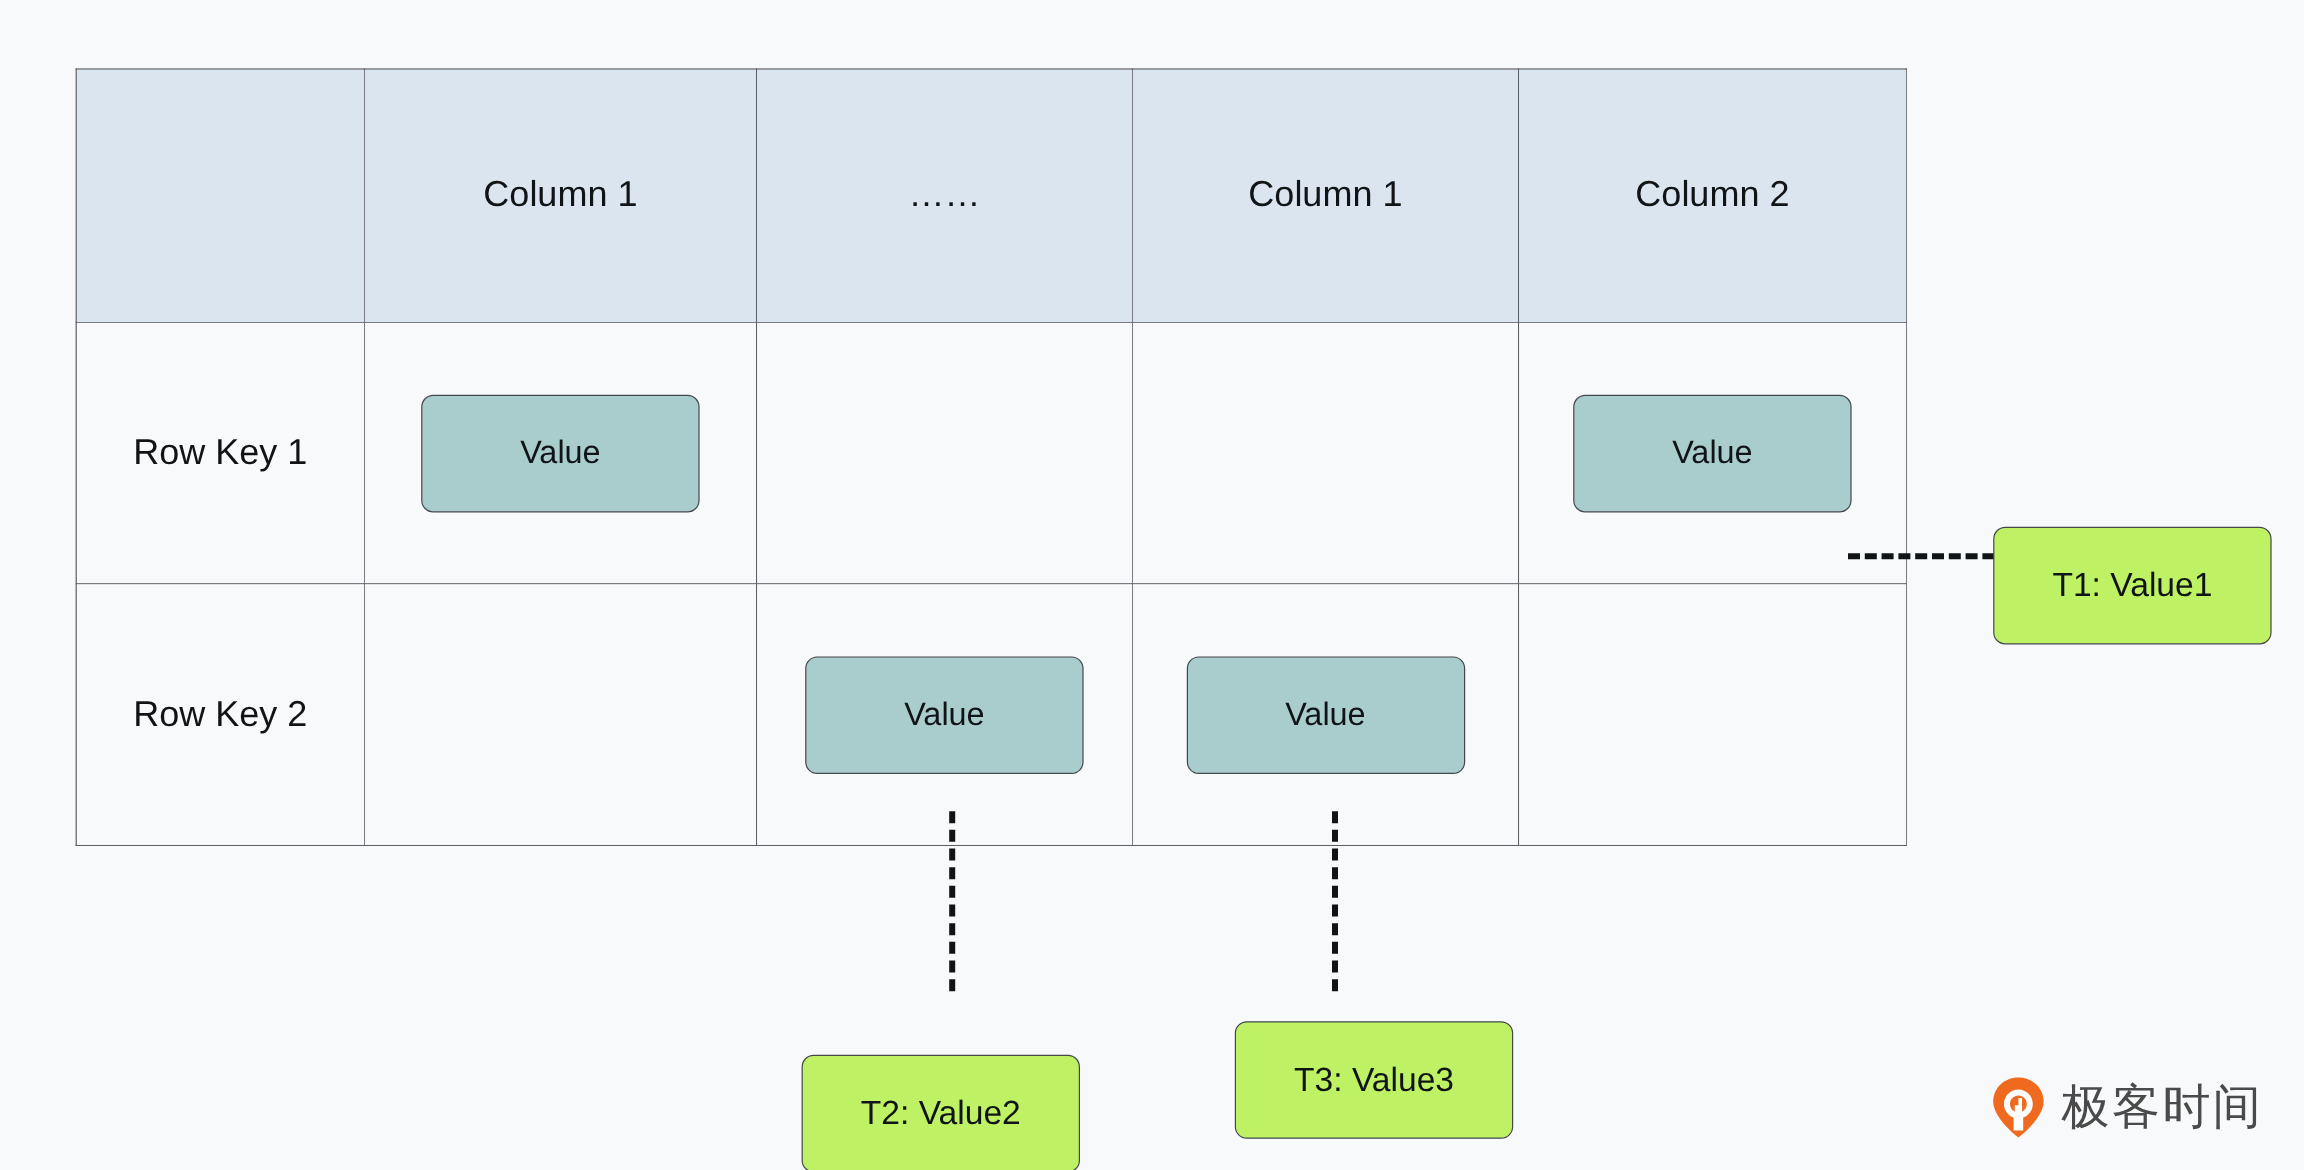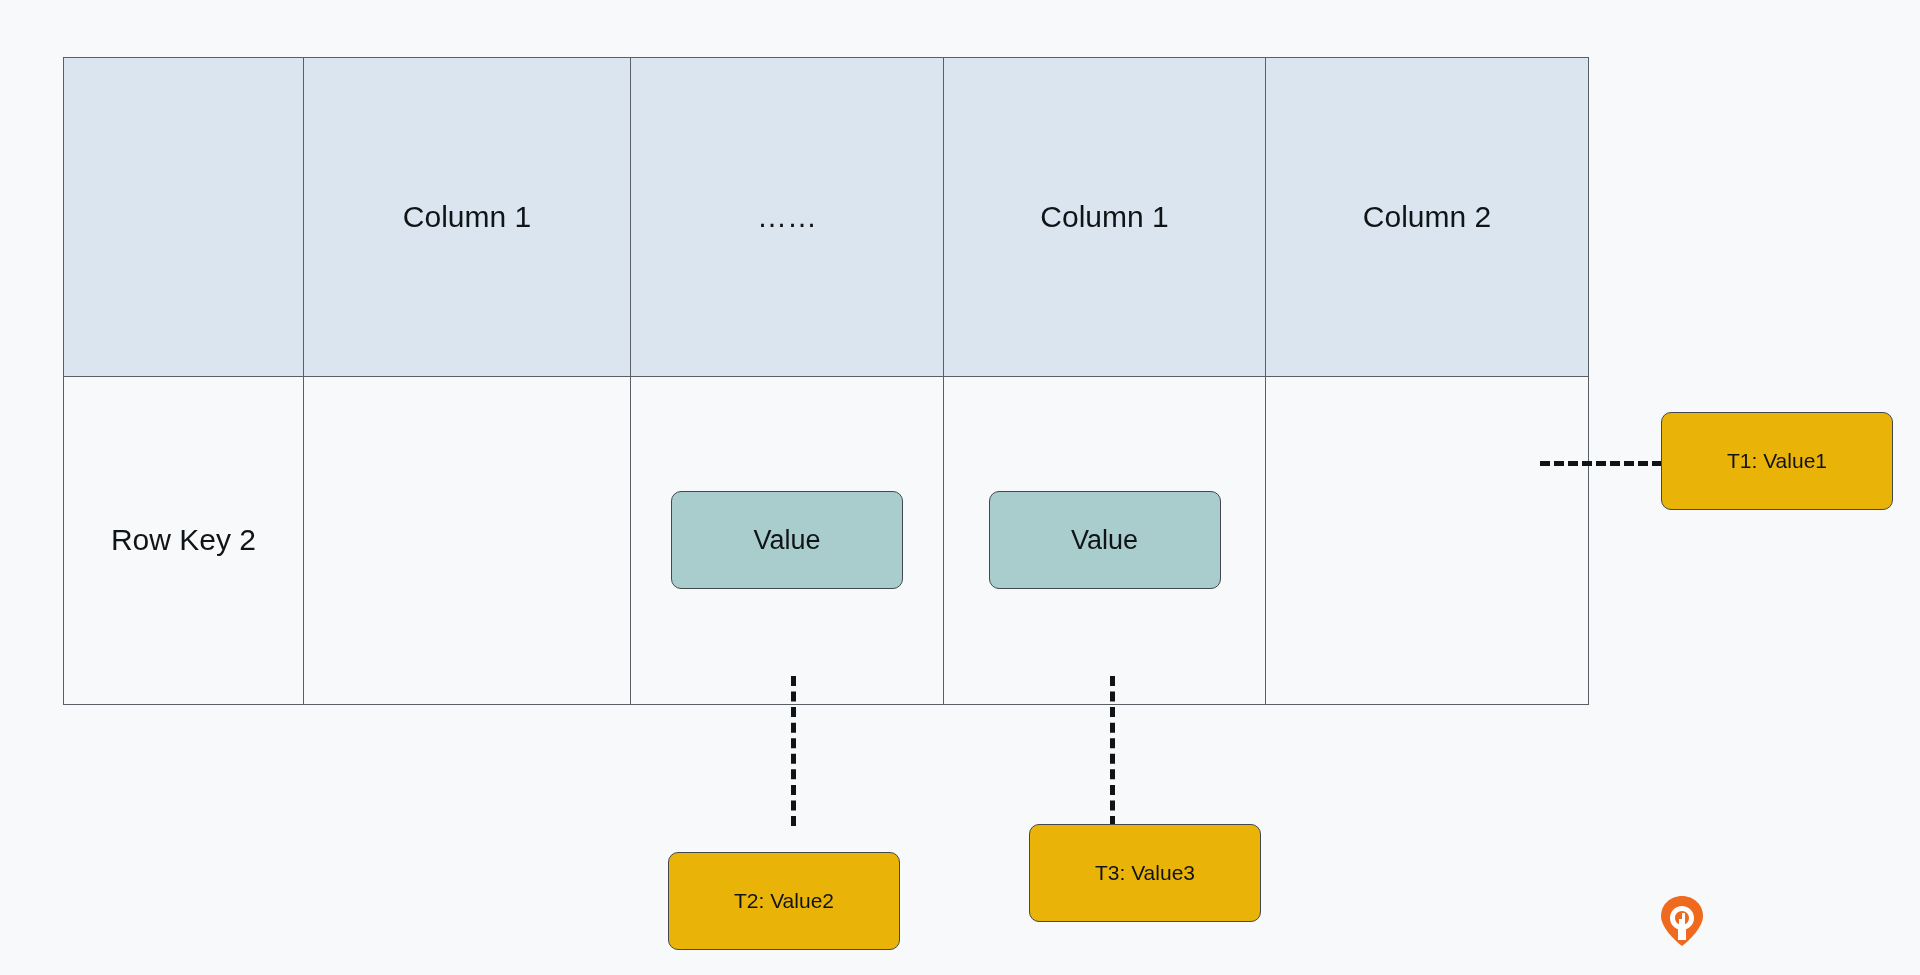--- a/index.html
+++ b/index.html
@@ -63,29 +63,30 @@
     box-sizing: border-box;
   }
   .chip-in-cell {
     width: 232px;
     height: 98px;
   }
   .chip-ts {
     position: absolute;
     width: 232px;
     height: 98px;
-    background: #eab308;
+    background: #bef264;
     border: 1.5px solid #44484d;
     border-radius: 10px;
     display: flex;
     align-items: center;
     justify-content: center;
-    font-size: 21px;
+    font-size: 28px;
     color: #111417;
     box-sizing: border-box;
+    margin-top: 27px;
   }
 
   
   .dash-h {
     position: absolute;
     height: 0;
     border-top: 5px dashed #111417;
   }
   .dash-v {
     position: absolute;
@@ -128,20 +129,31 @@
 
 
     <tr class="hdr-row2">
       <td class="hdr"></td>
       <td class="hdr">Column 1</td>
       <td class="hdr">……</td>
       <td class="hdr">Column 1</td>
       <td class="hdr">Column 2</td>
     </tr>
 
+    <tr class="data-row">
+      <td class="body-cell">Row Key 1</td>
+      <td class="body-cell">
+        <span class="value-chip chip-in-cell">Value</span>
+      </td>
+      <td class="body-cell"></td>
+      <td class="body-cell"></td>
+      <td class="body-cell">
+        <span class="value-chip chip-in-cell">Value</span>
+      </td>
+    </tr>
 
     <tr class="data-row">
       <td class="body-cell">Row Key 2</td>
       <td class="body-cell"></td>
       <td class="body-cell">
         <span class="value-chip chip-in-cell">Value</span>
       </td>
       <td class="body-cell">
         <span class="value-chip chip-in-cell">Value</span>
       </td>
@@ -165,13 +177,14 @@
 <div id="watermark">
   <span class="logo-pin">
     <svg viewBox="0 0 44 52" width="44" height="52" xmlns="http://www.w3.org/2000/svg">
       <path d="M22 1 C10 1 1 10 1 21 C1 32 14 45 22 51 C30 45 43 32 43 21 C43 10 34 1 22 1 Z" fill="#ef6a1e"></path>
       <path d="M22 11 C15.4 11 10 16.4 10 23 C10 28.2 13.3 32.6 18 34.3 L18 45 L26 45 L26 34.3
                C30.7 32.6 34 28.2 34 23 C34 16.4 28.6 11 22 11 Z M22 16 C25.9 16 29 19.1 29 23
                C29 26.9 25.9 30 22 30 C18.1 30 15 26.9 15 23 C15 19.1 18.1 16 22 16 Z" fill="#ffffff"></path>
       <path d="M22 18 L25 18 L25 40 L19 40 L19 24 L22 24 Z" fill="#ffffff"></path>
     </svg>
   </span>
+  <span class="wm-text">极客时间</span>
 </div>
 
 </body></html>

